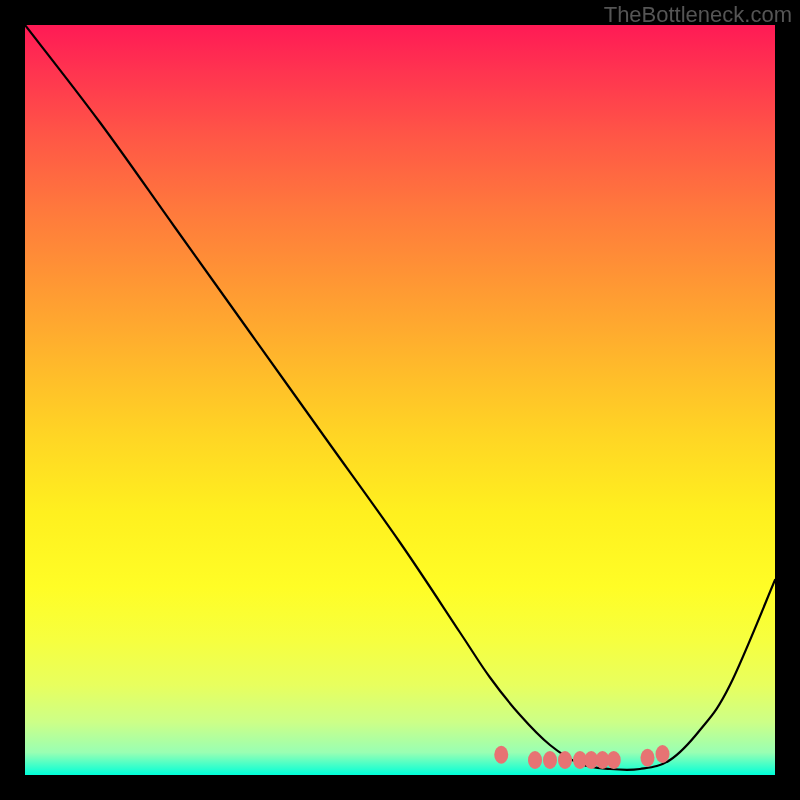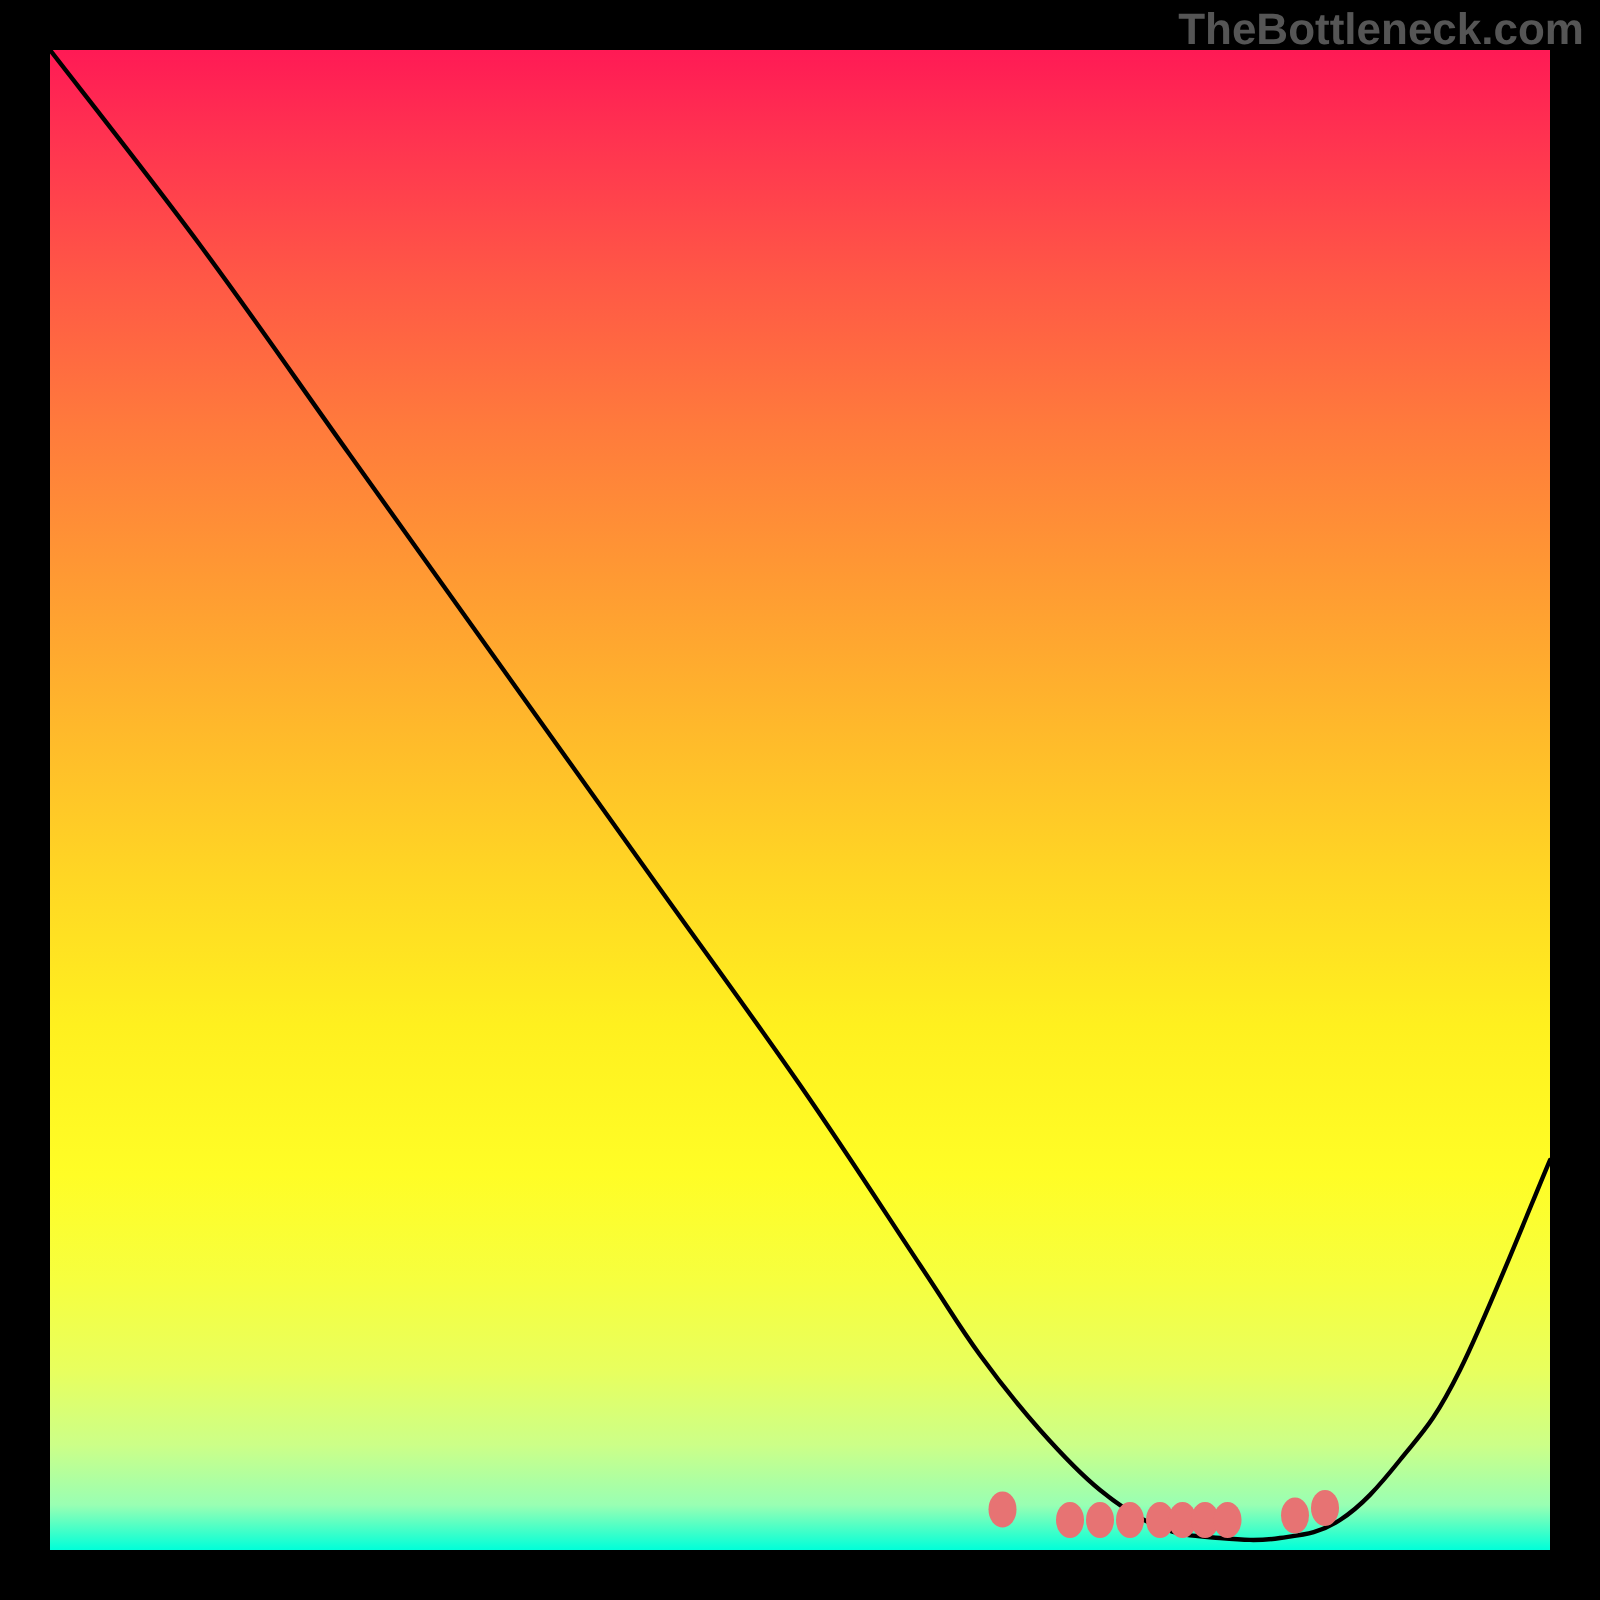--- a/index.html
+++ b/index.html
@@ -9,21 +9,21 @@
     background: #000;
     position: relative;
     overflow: hidden;
   }
   .watermark {
     position: absolute;
     top: 2px;
     right: 8px;
     font-family: Arial, sans-serif;
     font-size: 22px;
-    font-weight: bold;
+    font-weight: normal;
     color: #555;
     z-index: 10;
   }
   .plot-area {
     position: absolute;
     left: 25px;
     top: 25px;
     width: 750px;
     height: 750px;
     overflow: hidden;

